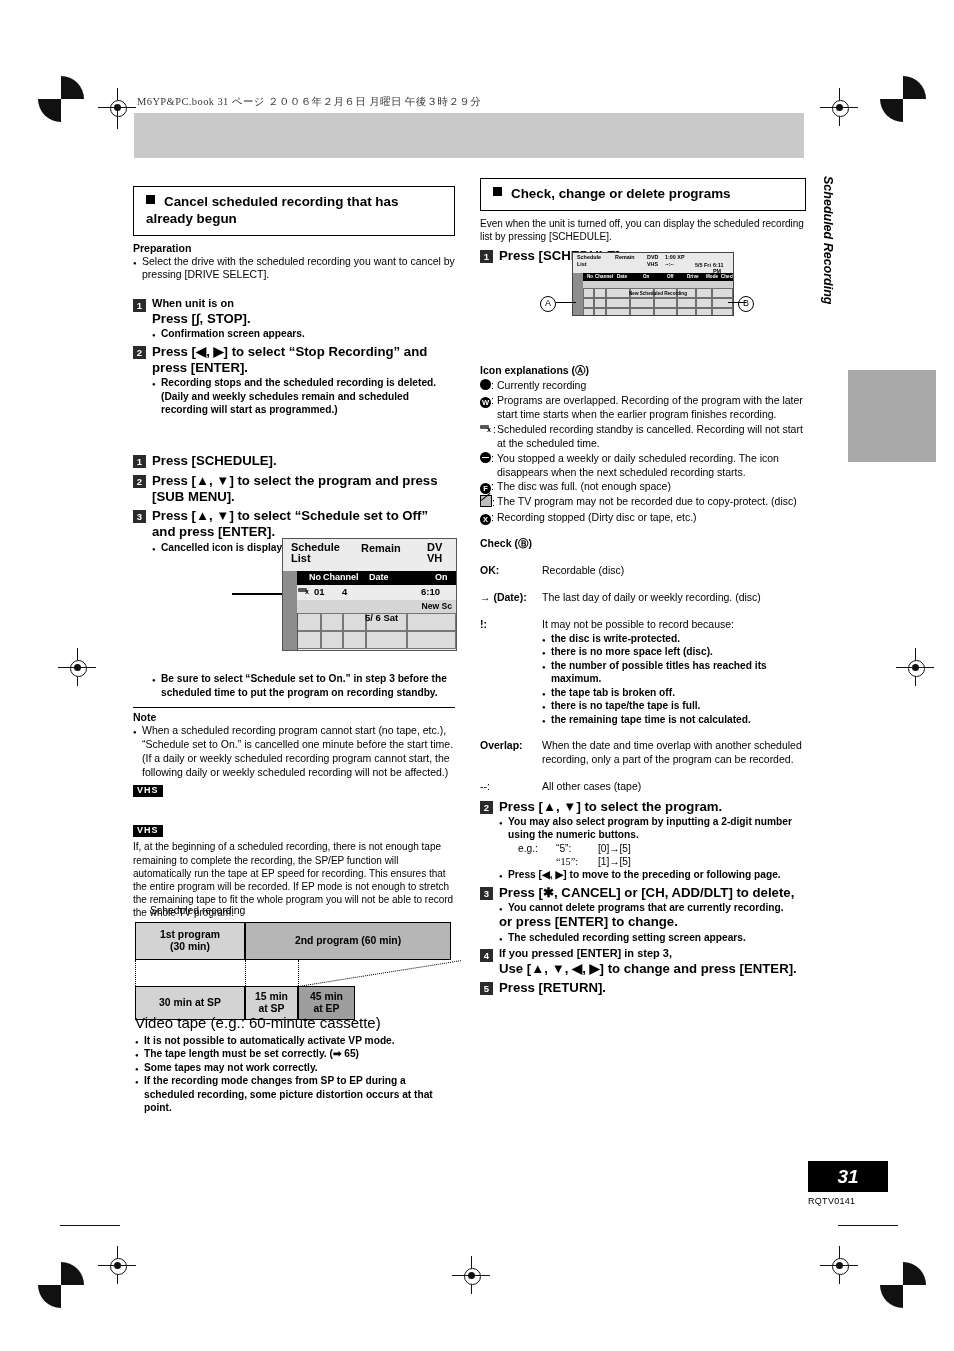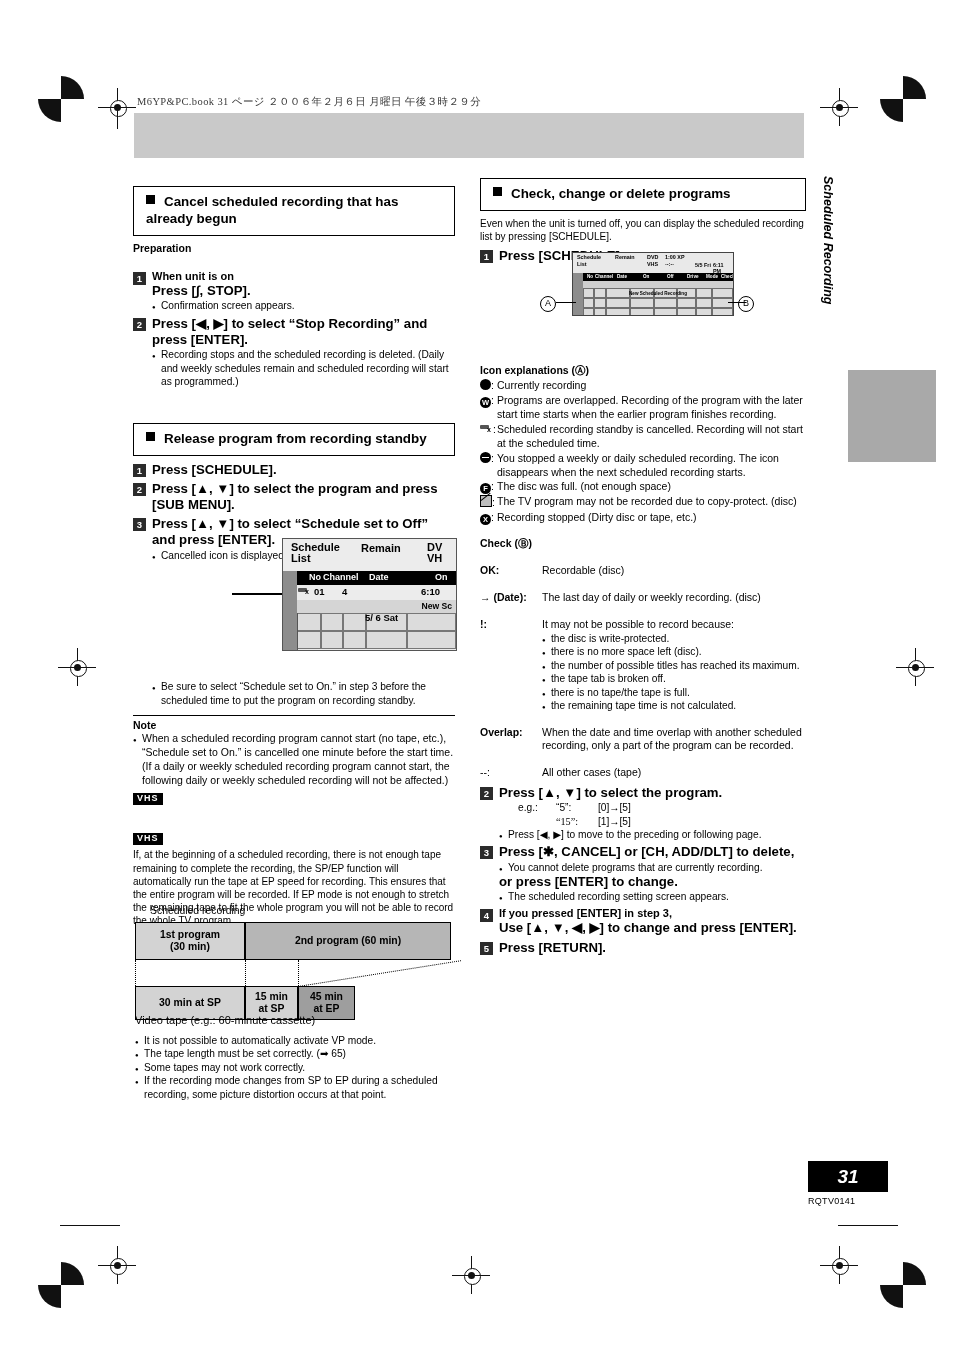--- a/index.html
+++ b/index.html
@@ -42,21 +42,21 @@
   .secbox{border:1.6px solid #000;padding:7px 8px 7px 12px;margin:0 0 6px 0;}
   .secbox .t{font-size:13.4px;font-weight:bold;line-height:1.25;}
   .sq{display:inline-block;width:9px;height:9px;background:#000;margin-right:9px;
       vertical-align:2px;}
 
   
   .lbl{font-size:10.5px;font-weight:bold;margin:2px 0 1px;}
   .body{font-size:10px;line-height:1.32;}
   .bul{font-size:10.5px;line-height:1.32;position:relative;padding-left:9px;margin:0;}
   .bul:before{content:"\25CF";position:absolute;left:0;top:0;font-size:6px;line-height:16px;}
-  .bulsm{font-size:10.2px;}
+  .bulsm{font-size:10.2px;font-weight:bold;}
 
   .step{display:flex;align-items:flex-start;margin-top:3px;}
   .stepnum{flex:0 0 auto;width:13px;height:13px;background:#2b2b2b;color:#fff;
            font-size:9.5px;font-weight:bold;text-align:center;line-height:13px;
            margin:2px 6px 0 0;}
   .steptxt{flex:1 1 auto;}
   .bigstep{font-size:13.2px;font-weight:bold;line-height:1.23;}
   .midstep{font-size:11px;font-weight:bold;line-height:1.25;}
   .substep{padding-left:19px;}
 
@@ -126,21 +126,21 @@
   .ck .v{flex:1 1 auto;}
   .sublist{padding-left:22px;}
 
   
   .diag{position:absolute;left:135px;top:922px;width:316px;height:74px;}
   .d1{position:absolute;left:0;top:0;height:38px;border:1.4px solid #000;box-sizing:border-box;
       font-size:10.4px;font-weight:bold;text-align:center;display:flex;align-items:center;
       justify-content:center;line-height:1.2;}
   .dashv{position:absolute;border-left:1.5px dotted #000;}
   .dashdiag{position:absolute;height:0;border-top:1.5px dotted #000;transform-origin:left center;}
-  .caption{position:absolute;left:135px;top:1014px;font-size:11px;}
+  .caption{position:absolute;left:135px;top:1014px;font-size:15px;}
   .schedlab{position:absolute;left:150px;top:905px;font-size:10.4px;}
 
   
   .pnum{position:absolute;left:808px;top:1161px;width:80px;height:31px;background:#000;
         color:#fff;font-size:19px;font-weight:bold;font-style:italic;text-align:center;
         line-height:31px;}
   .rqt{position:absolute;left:808px;top:1196px;font-size:9px;letter-spacing:.3px;}
 </style>
 </head>
 <body>
@@ -193,20 +193,21 @@
   </div>
   <div class="graybox"></div>
 
   <div class="colL">
 
     
     <div class="secbox">
       <div class="t"><span class="sq"></span><span>Cancel scheduled recording that has already begun</span></div>
     </div>
     <div class="lbl">Preparation</div>
+    <p class="bul">Select the drive with the scheduled recording you want to cancel by pressing [DRIVE SELECT].</p>
 
     <div style="height:12px;"></div>
 
     <div class="step">
       <div class="stepnum">1</div>
       <div class="steptxt">
         <div class="midstep">When unit is on</div>
         <div class="bigstep">Press [∫, STOP].</div>
       </div>
     </div>
@@ -220,23 +221,20 @@
         <div class="bigstep">Press [◀, ▶] to select “Stop Recording” and press [ENTER].</div>
       </div>
     </div>
     <div class="substep">
         <p class="bul bulsm">Recording stops and the scheduled recording is deleted. (Daily and weekly schedules remain and scheduled recording will start as programmed.)</p>
       </div>
 
     <div style="height:34px;"></div>
 
     
-    <div class="secbox">
-      <div class="t"><span class="sq"></span><span>Release program from recording standby</span></div>
-    </div>
 
     <div class="step">
       <div class="stepnum">1</div>
       <div class="steptxt">
           <div class="bigstep">Press [SCHEDULE].</div>
         </div>
     </div>
     <div class="step">
       <div class="stepnum">2</div>
       <div class="steptxt">
@@ -428,20 +426,23 @@
       <div class="k" style="font-weight:normal;">--:</div>
       <div class="v">All other cases (tape)</div>
     </div>
 
     <div class="step" style="margin-top:5px;">
       <div class="stepnum">2</div>
       <div class="steptxt">
           <div class="bigstep">Press [▲, ▼] to select the program.</div>
         </div>
     </div>
+    <div class="substep">
+        <p class="bul bulsm">You may also select program by inputting a 2-digit number using the numeric buttons.</p>
+      </div>
     <div style="padding-left:38px;font-size:10.2px;line-height:1.3;">
       <div style="display:flex;">
         <div style="width:38px;">e.g.:</div>
         <div style="width:42px;">“5”:</div>
         <div>[0]→[5]</div>
       </div>
       <div style="display:flex;">
         <div style="width:38px;">&nbsp;</div>
         <div style="width:42px;font-family:Liberation Serif, serif;">“15”:</div>
         <div>[1]→[5]</div>

